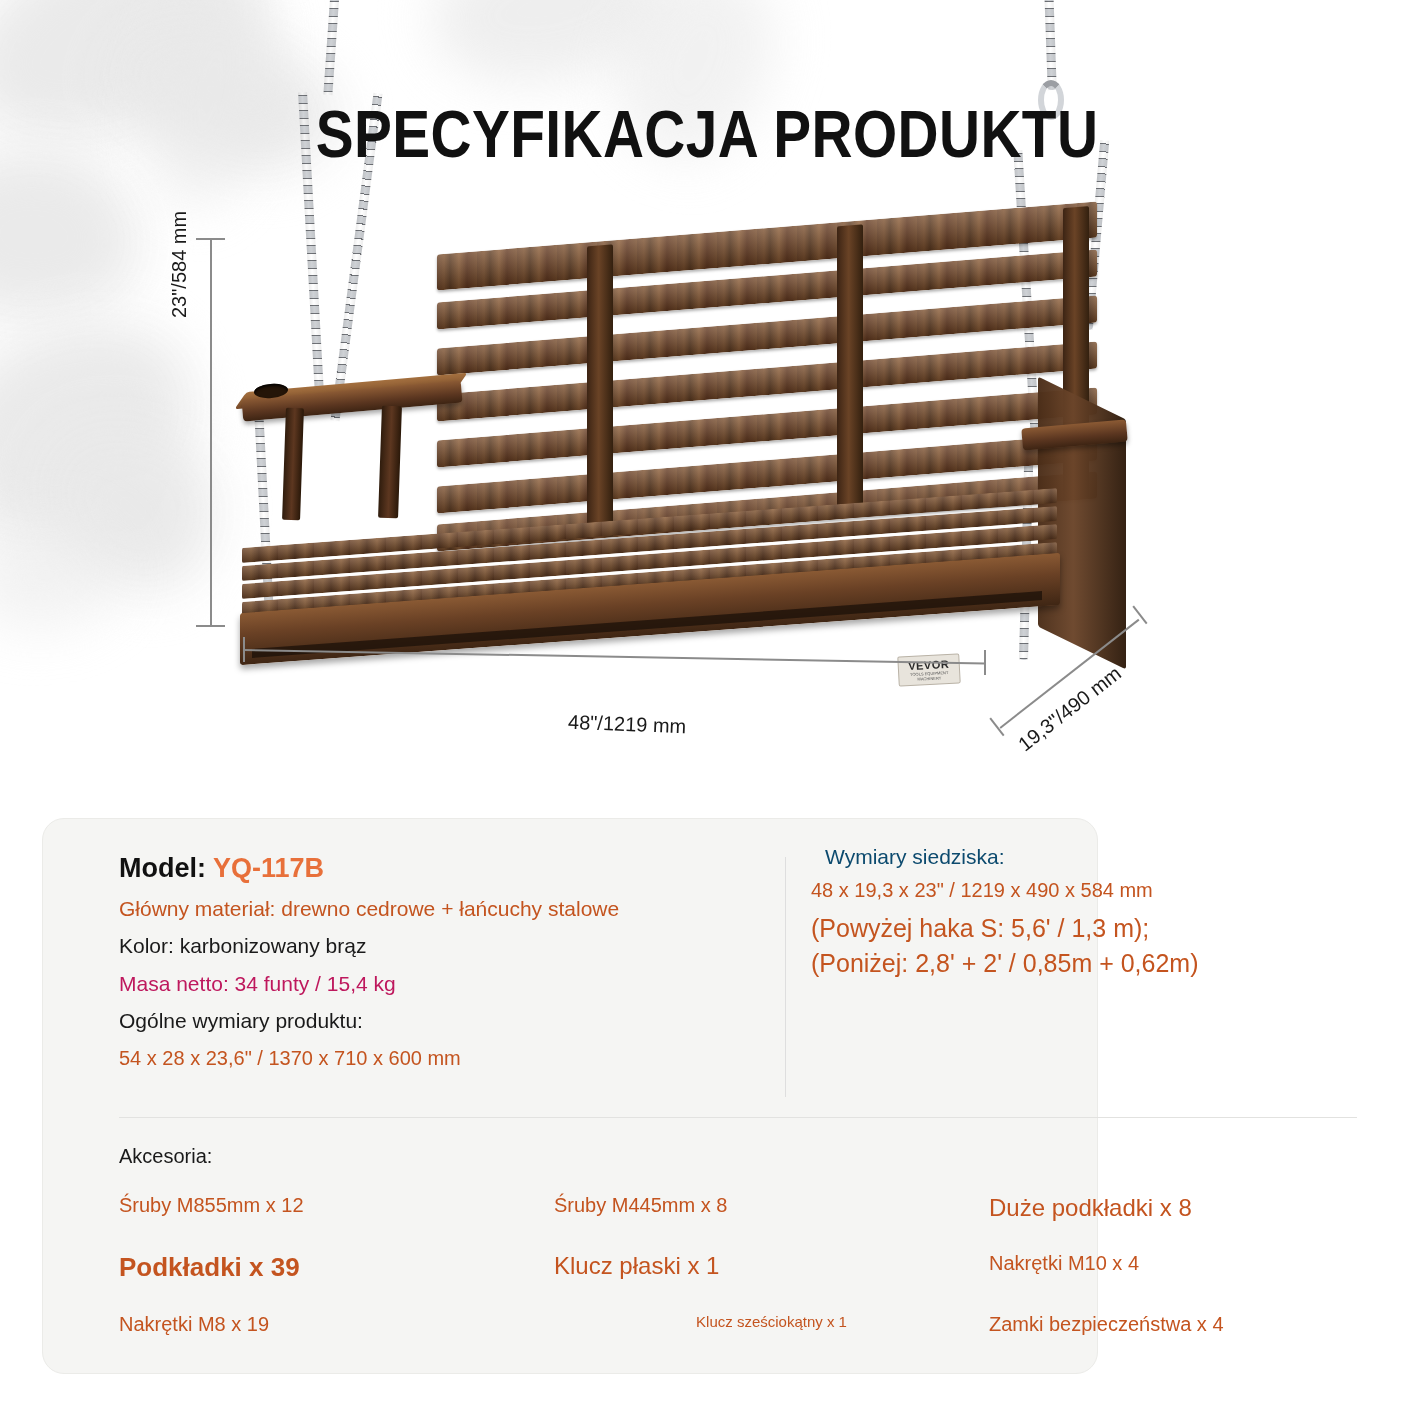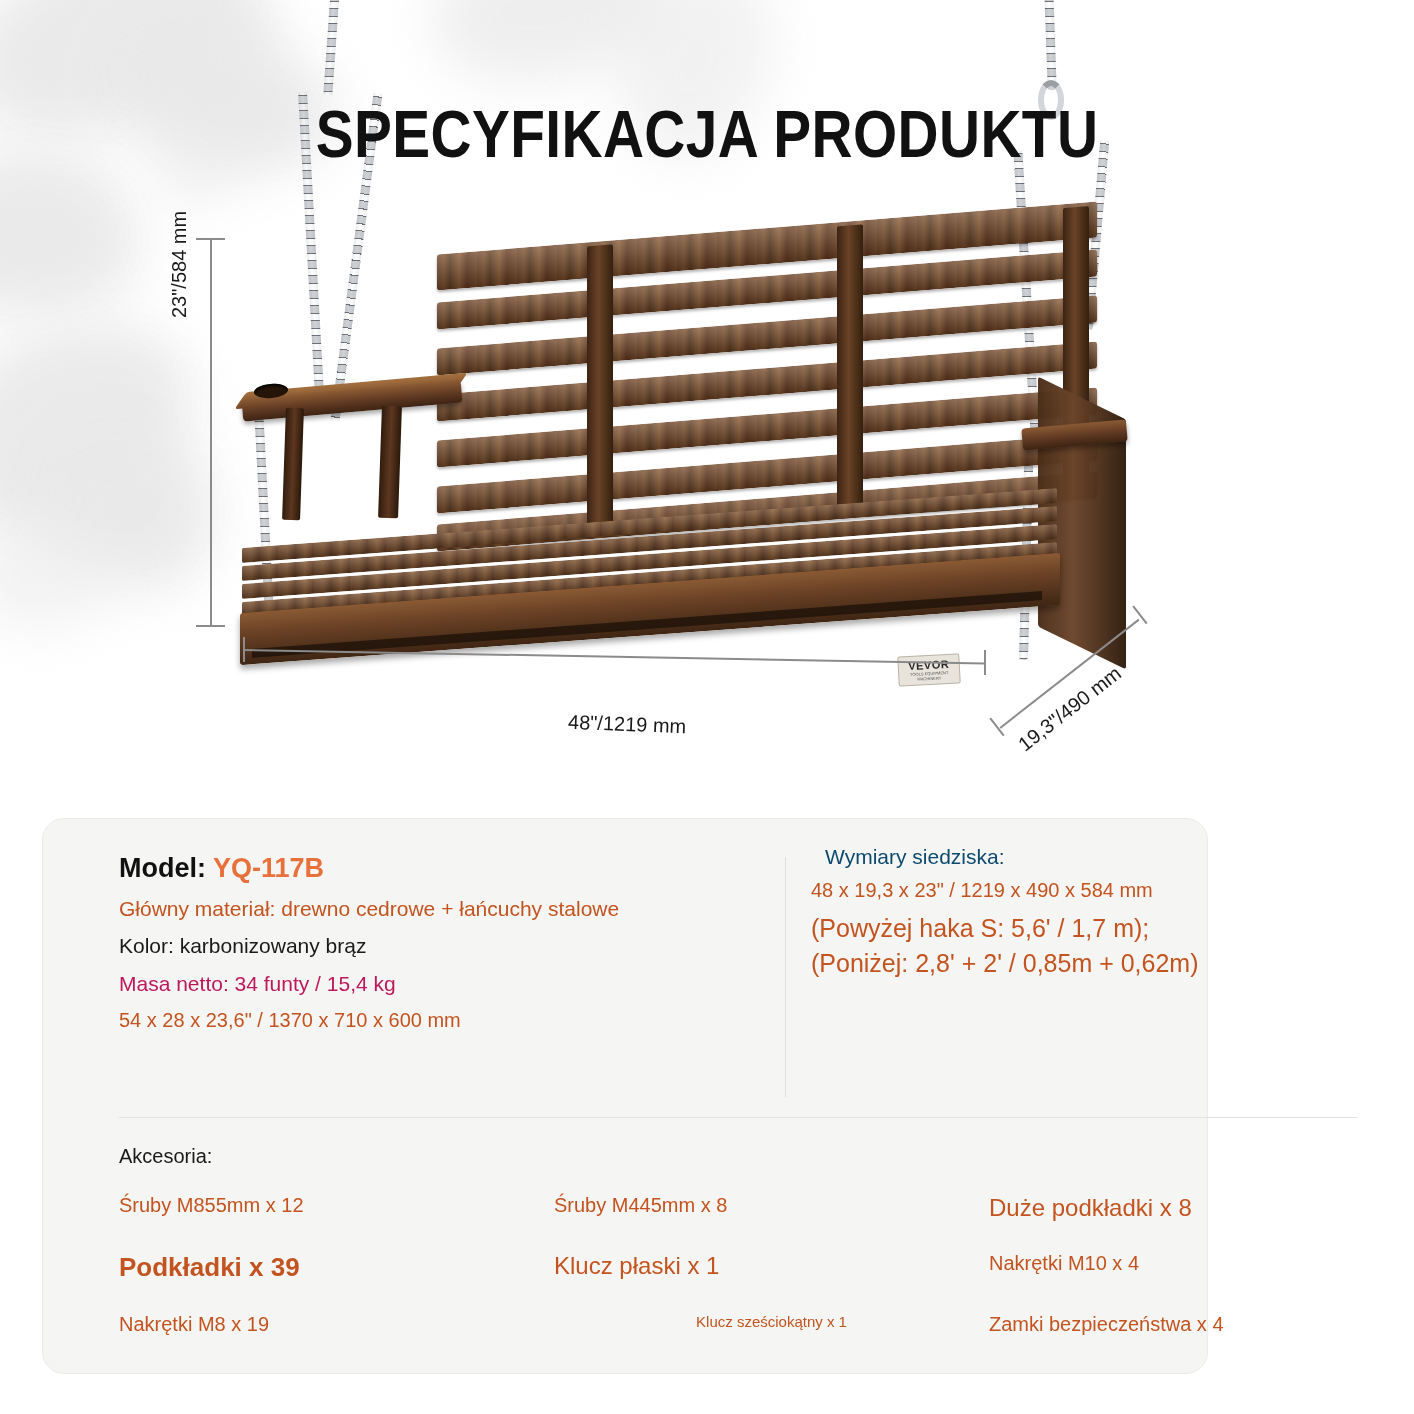--- a/index.html
+++ b/index.html
@@ -222,21 +222,21 @@
 
   .d-line  { left: 1000px; top: 727px; width: 176px; height: 1.5px; transform: rotate(-38deg); transform-origin: left center; }
   .d-cap-a { left: 996px;  top: 716px; width: 1.5px; height: 22px; transform: rotate(-38deg); }
   .d-cap-b { left: 1139px; top: 604px; width: 1.5px; height: 22px; transform: rotate(-38deg); }
   .d-label { left: 1014px; top: 738px; transform: rotate(-38deg); transform-origin: left top; }
 
   
   .spec-card {
     position: absolute;
     left: 42px; top: 818px;
-    width: 1166px; height: 556px;
+    width: 1056px; height: 556px;
     background: #f5f5f3;
     border: 1px solid #ebebe8;
     border-radius: 22px;
     z-index: 8;
   }
 
   .card-cols { position: absolute; inset: 0; }
 
   .col-left  { position: absolute; left: 76px;  top: 34px;  width: 640px; }
   .col-right { position: absolute; left: 768px; top: 26px;  width: 520px; }
@@ -378,27 +378,28 @@
     <div class="h-divider"></div>
 
     <div class="col-left">
       <div class="model-line">
         <span>Model:</span>
         <span class="model-val">YQ-117B</span>
       </div>
       <div class="line l-material">Główny materiał: drewno cedrowe + łańcuchy stalowe</div>
       <div class="line l-color">Kolor: karbonizowany brąz</div>
       <div class="line l-weight">Masa netto: 34 funty / 15,4 kg</div>
+      <div class="line l-dimlabel">Ogólne wymiary produktu:</div>
       <div class="line l-dimval">54 x 28 x 23,6" / 1370 x 710 x 600 mm</div>
     </div>
 
     <div class="col-right">
       <div class="r-seatlabel">Wymiary siedziska:</div>
       <div class="r-seatval">48 x 19,3 x 23" / 1219 x 490 x 584 mm</div>
-      <div class="r-chain1">(Powyżej haka S: 5,6' / 1,7 m);</div>
+      <div class="r-chain1">(Powyżej haka S: 5,6' / 1,3 m);</div>
       <div class="r-chain2">(Poniżej: 2,8' + 2' / 0,85m + 0,62m)</div>
     </div>
 
     <div class="acc-section">
       <div class="acc-title">Akcesoria:</div>
       <div class="acc-grid" id="acc-grid">
           <div class="acc-item sz-m">Śruby M855mm x 12</div>
           <div class="acc-item sz-m">Śruby M445mm x 8</div>
           <div class="acc-item sz-l">Duże podkładki x 8</div>
           <div class="acc-item sz-xl">Podkładki x 39</div>

